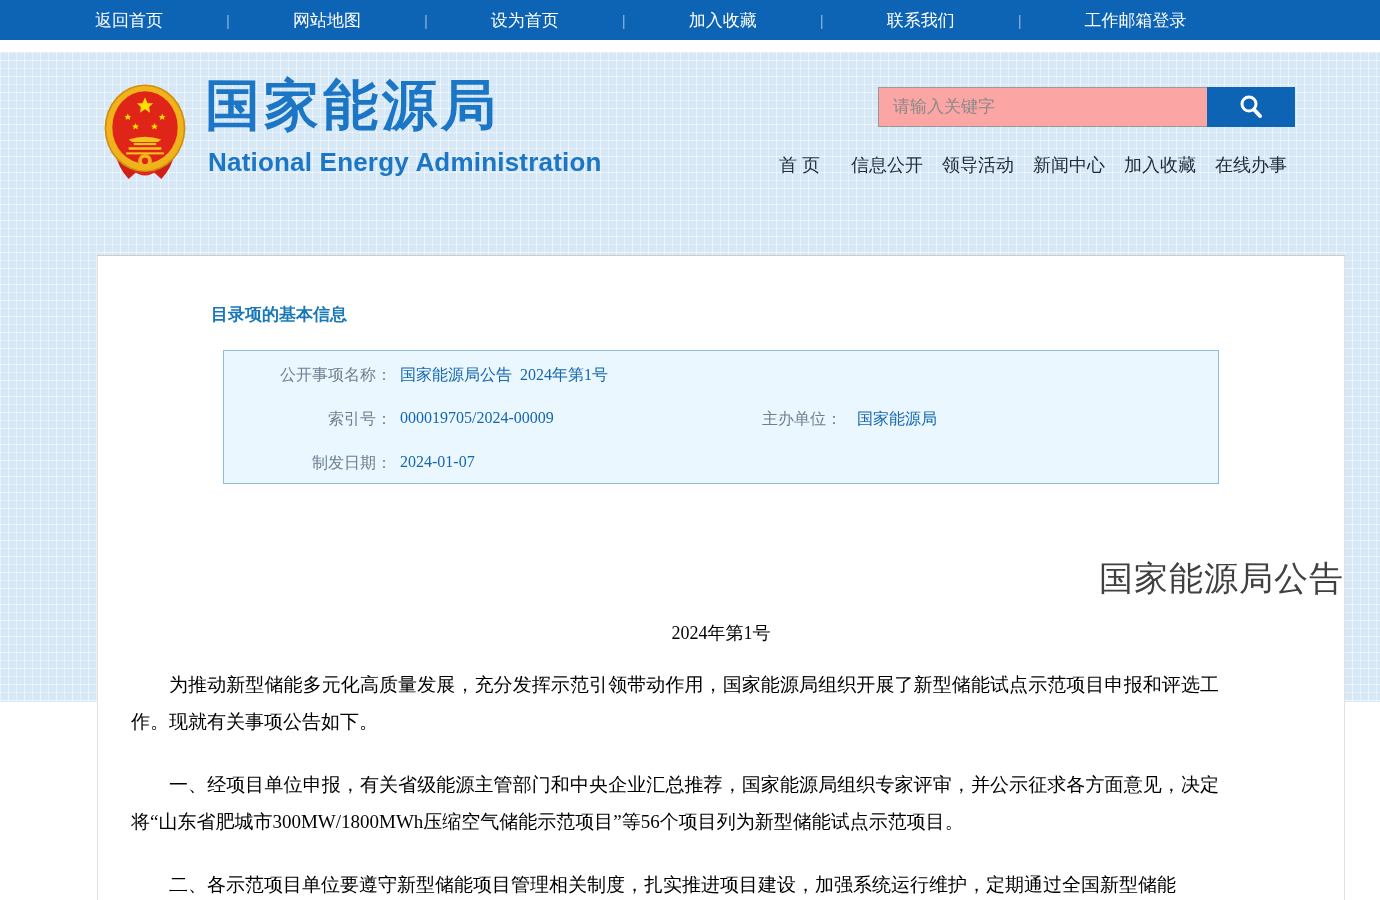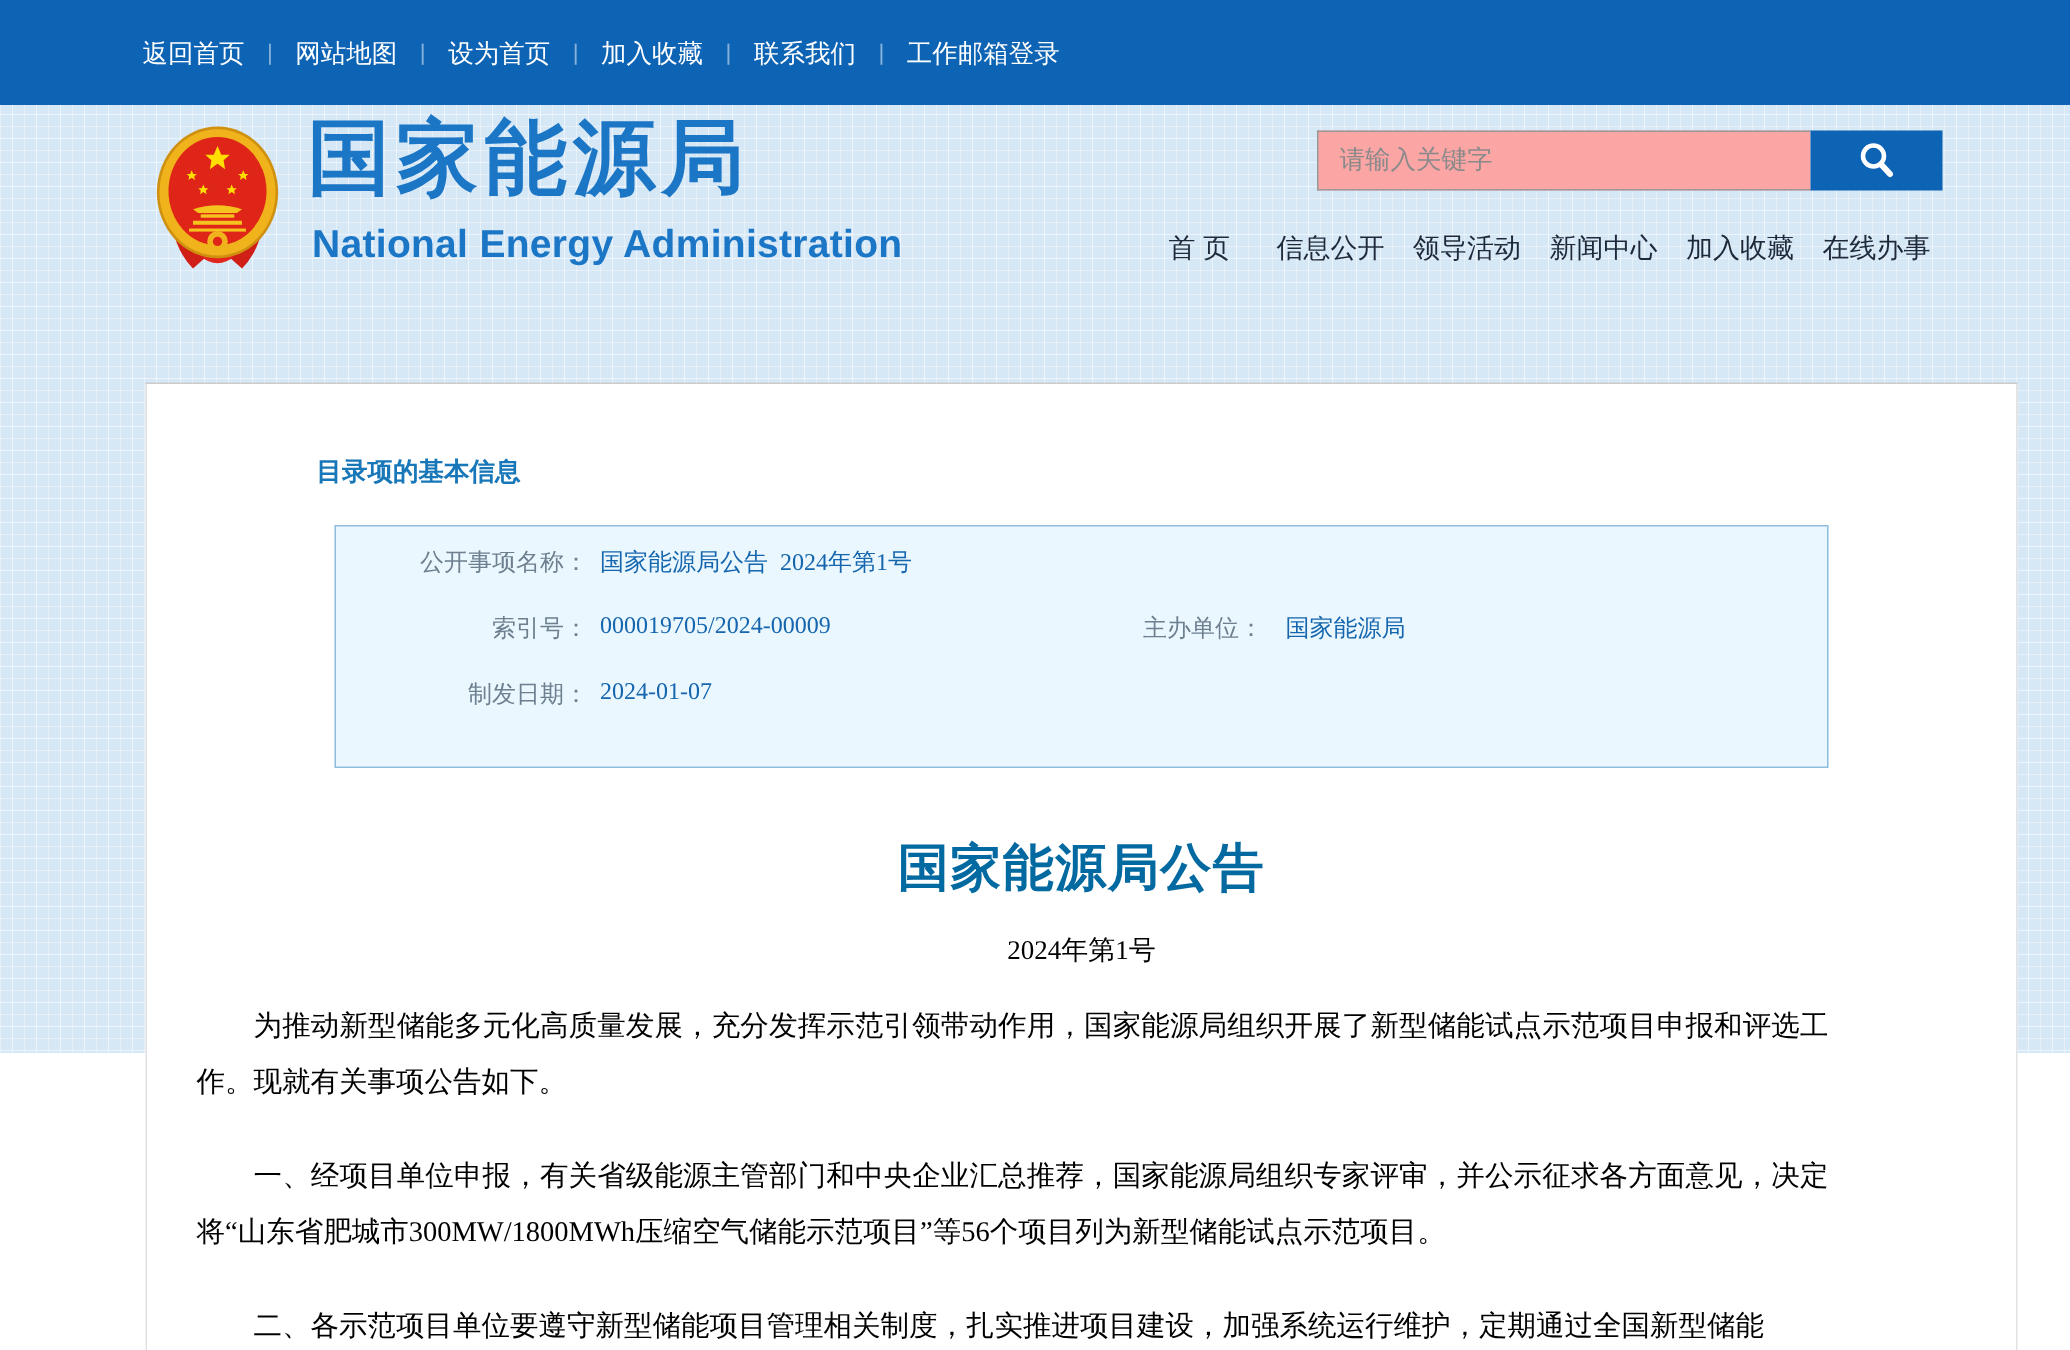--- a/index.html
+++ b/index.html
@@ -14,22 +14,22 @@
     background-image:
       linear-gradient(rgba(255,255,255,.55) 1px, rgba(255,255,255,0) 1px),
       linear-gradient(90deg, rgba(255,255,255,.55) 1px, rgba(255,255,255,0) 1px),
       linear-gradient(rgba(176,205,233,.35) 1px, rgba(176,205,233,0) 1px),
       linear-gradient(90deg, rgba(176,205,233,.35) 1px, rgba(176,205,233,0) 1px);
     background-size:8px 8px, 8px 8px, 16px 16px, 16px 16px;
   }
 
   
   .topbar {
-    position:absolute; left:0; top:0; width:1380px; height:70px;
-    background:#0d63b4; display:flex; align-items:center; padding-left:95px;
+    position:absolute; left:0; top:0; width:1380px; height:40px;
+    background:#0d63b4; display:flex; align-items:center; padding-left:95px;gap:48px;
   }
   .topbar a { color:#ffffff; font-size:17px; text-decoration:none; white-space:nowrap; }
   .topbar .sep { color:rgba(255,255,255,.5); margin:0 15px; font-size:15px; }
 
   
   .hero { position:absolute; left:0; top:52px; width:1380px; height:145px; }
   .emblem { position:absolute; left:102px; top:30px; width:86px; height:108px; }
   .site-cn {
     position:absolute; left:205px; top:26px; font-size:55px; font-weight:bold;
     color:#1b76c6; letter-spacing:4px; line-height:1;
@@ -65,32 +65,32 @@
   .breadcrumb .bc-sep { margin:0 8px; }
 
   
   .panel {
     position:absolute; left:97px; top:256px; width:1248px; height:644px;
     background:#ffffff; border-left:1px solid #e2e2e2; border-right:1px solid #e2e2e2;
   }
   .cat-title { position:absolute; left:113px; top:47px; font-size:17px; font-weight:bold; color:#1777b8; }
 
   .infobox {
-    position:absolute; left:125px; top:94px; width:996px; height:162px;
+    position:absolute; left:125px; top:94px; width:996px; height:134px;
     background:#eaf7fe; border:1px solid #8fbedd;
     font-family:"Liberation Serif","DejaVu Serif",serif;
   }
   .infobox .lbl { position:absolute; color:#6e8090; font-size:16px; white-space:pre; }
   .infobox .val { position:absolute; color:#1566ae; font-size:16px; white-space:pre; }
   .lbl.r { left:0; width:168px; text-align:right; }
 
   .art-title {
-    position:absolute; left:0; top:300px; width:100%; text-align:center;
+    position:absolute; left:0; top:300px; width:100%; text-align:right;
     font-family:"Liberation Serif","DejaVu Serif",serif;
-    font-size:34px; font-weight:bold; color:#0369a1; letter-spacing:1px;
+    font-size:34px; font-weight:normal; color:#404040; letter-spacing:1px;
   }
   .art-issue {
     position:absolute; left:0; top:365px; width:100%; text-align:center;
     font-family:"Liberation Serif","DejaVu Serif",serif; font-size:18px; color:#000;
   }
   .art-body {
     position:absolute; left:33px; top:410px; width:1088px;
     font-family:"Liberation Serif","DejaVu Serif",serif;
     font-size:19px; line-height:37px; color:#000; text-align:justify;
   }

